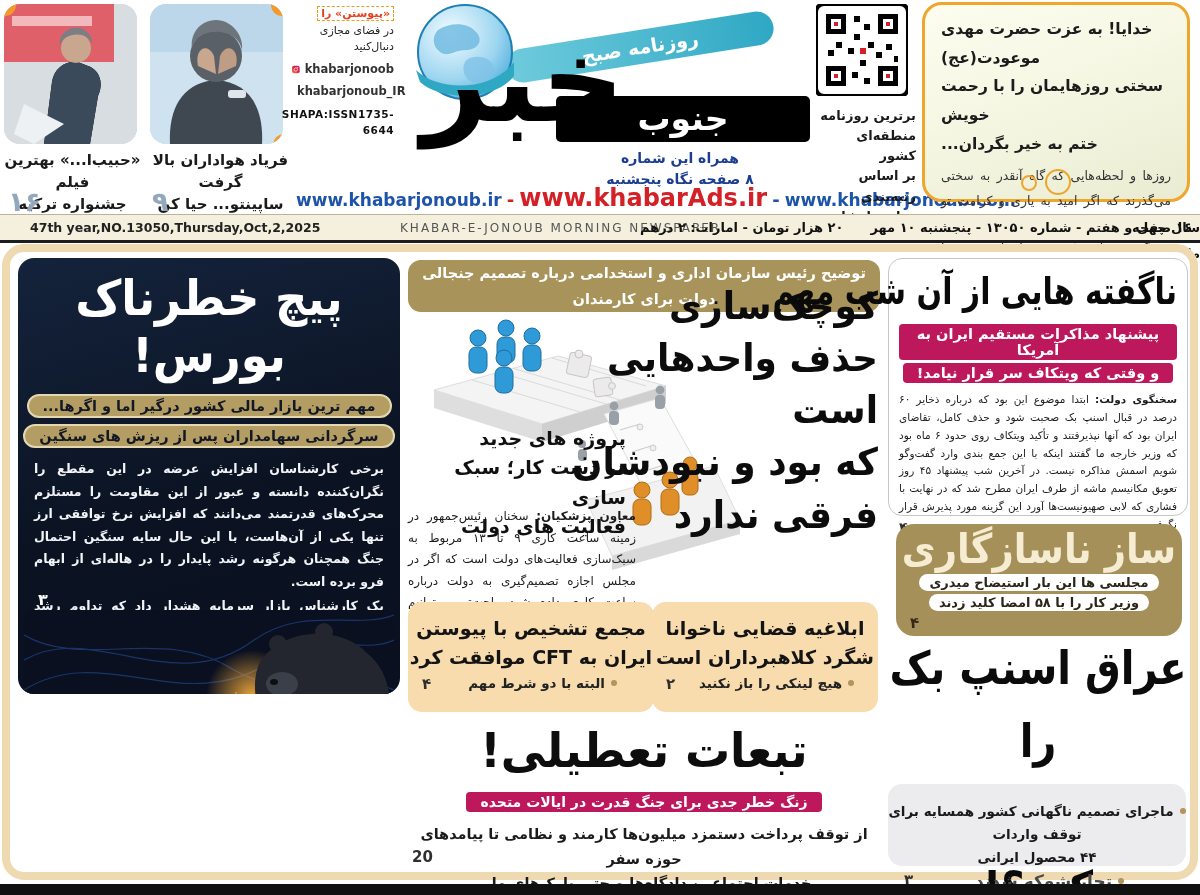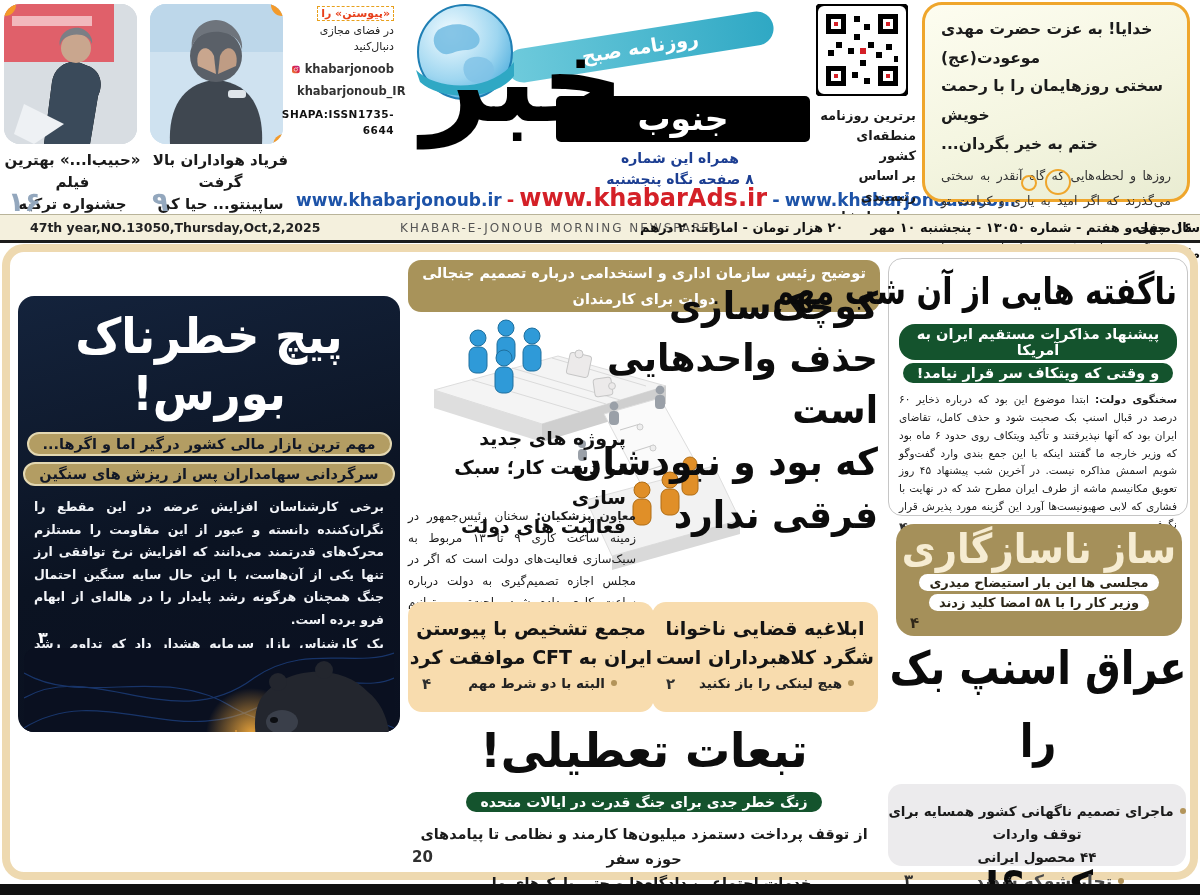--- a/index.html
+++ b/index.html
@@ -54,21 +54,21 @@
           border-radius:16px;overflow:hidden;}
   .bourse-headline{color:#fff;font-weight:bold;font-size:45px;text-align:center;transform:scaleY(1.08);}
   .bourse-pill{display:block;width:fit-content;margin:6px auto;background:#b39d63;color:#12182
 
 6;
                color:#121826;border:2px solid #e3d8b2;border-radius:16px;
                font-weight:bold;font-size:14.5px;padding:2px 14px;}
   .bourse-body{color:#f2f4f8;font-weight:bold;font-size:12.5px;line-height:1.8;text-align:justify;}
   .bourse-page{color:#fff;font-weight:bold;font-size:16px;}
   
-  .gold-pill{background:#14532d;color:#fff;font-weight:bold;border-radius:16px;
+  .gold-pill{background:#be185d;color:#fff;font-weight:bold;border-radius:4px;
              display:inline-block;padding:2px 14px;}
   .cream-box{background:#f8dcae;border-radius:14px;text-align:center;}
   .cream-box .t{font-weight:bold;font-size:19px;color:#141414;line-height:1.5;}
   .bullet{display:inline-block;width:6px;height:6px;border-radius:50%;background:#b3945a;
           margin:0 0 2px 6px;vertical-align:middle;}
   .sub-bullet-line{font-weight:bold;font-size:13.5px;color:#222;margin-top:4px;}
   .pagenum{font-weight:bold;font-size:15px;color:#2f2f2f;}
   
   .kicker{background:#a8935a;border-radius:13px;color:#fff;font-weight:bold;font-size:14.5px;
           text-align:center;line-height:26px;}
@@ -258,21 +258,21 @@
     <span class="db-en" style="left:30px;">47th year,NO.13050,Thursday,Oct,2,2025</span>
     <span class="db-name" style="left:400px;">KHABAR-E-JONOUB MORNING NEWSPAPER</span>
     <span class="db-fa" style="left:640px;">۲۰ هزار تومان - امارات: ۲ درهم</span>
     <span class="db-fa" style="left:852px;">سال چهل و هفتم - شماره ۱۳۰۵۰ - پنجشنبه ۱۰ مهر ماه ۱۴۰۴</span>
     <span class="db-fa" style="left:1132px;">۱۶ صفحه</span>
   </div>
   <div class="abs topline" style="left:0;top:240px;width:1200px;height:3px;"></div>
 
   <div class="abs main-frame" style="left:2px;top:244px;width:1180px;height:620px;">
 
-    <div class="abs bourse" style="left:8px;top:6px;width:382px;height:436px;margin-top:38px;">
+    <div class="abs bourse" style="left:8px;top:6px;width:382px;height:436px;">
       <div class="bourse-headline rtl" style="margin-top:16px;">پیچ خطرناک بورس!</div>
       <div style="margin-top:14px;">
         <span class="bourse-pill rtl">مهم ترین بازار مالی کشور درگیر اما و اگرها...</span>
         <span class="bourse-pill rtl">سرگردانی سهامداران پس از ریزش های سنگین</span>
       </div>
       <div class="bourse-body rtl" style="margin:10px 16px 0 16px;">برخی کارشناسان افزایش عرضه در این مقطع را نگران‌کننده دانسته و عبور از این مقاومت را مستلزم محرک‌های قدرتمند می‌دانند که افزایش نرخ توافقی ارز تنها یکی از آن‌هاست، با این حال سایه سنگین احتمال جنگ همچنان هرگونه رشد پایدار را در هاله‌ای از ابهام فرو برده است.</div>
       <div class="bourse-body rtl" style="margin:2px 16px 0 16px;">
         <span>یک کارشناس بازار سرمایه هشدار داد که تداوم رشد بورس منوط به دور ماندن از جنگ و کاهش ریسک‌های سیستماتیک است و افزایش نرخ ارز تنها در سناریوی بدون تنش می‌تواند موتور محرک صعود بازار باشد</span>
       </div>
       <div class="abs bourse-page" style="left:20px;top:332px;">۳</div>

